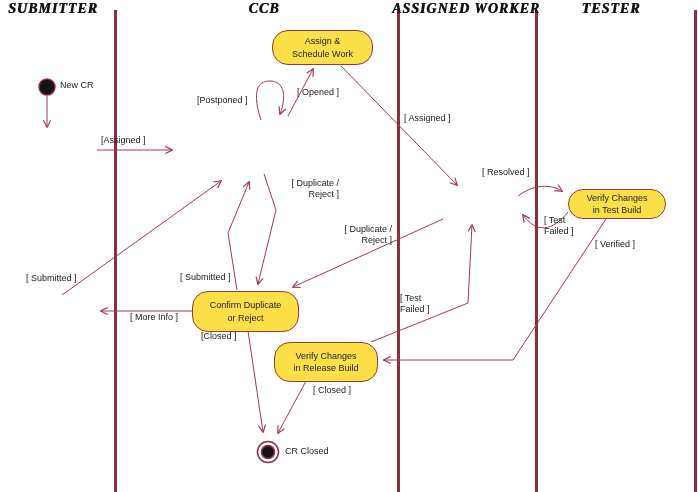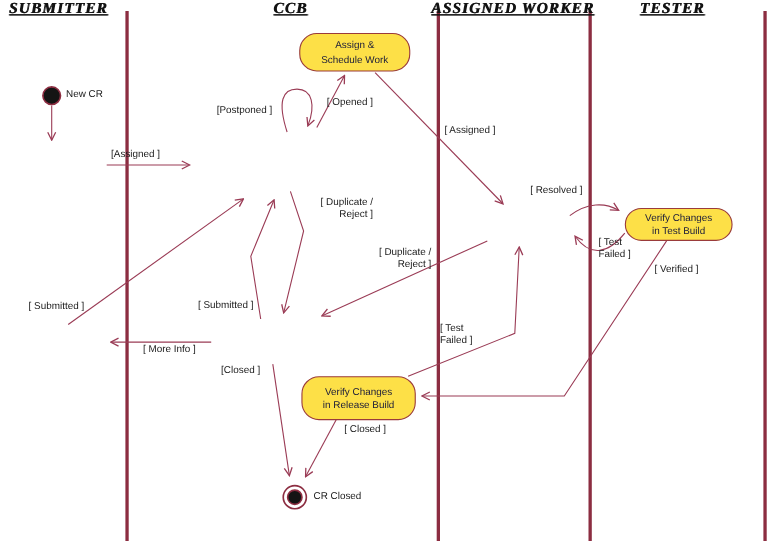--- a/index.html
+++ b/index.html
@@ -8,21 +8,20 @@
     font-family:"Liberation Sans",sans-serif;overflow:hidden;
   }
   .lane-line{
     position:absolute;top:10px;bottom:0;width:3px;background:#8c2d41;
   }
   .lane-header{
     position:absolute;top:1px;transform:translateX(-50%);
     font-family:"Liberation Serif",serif;font-weight:bold;font-style:italic;
     font-size:14px;letter-spacing:1px;color:#131313;white-space:nowrap;
     text-shadow:0.6px 0 #131313;
-    text-decoration:underline;
   }
   .state{
     position:absolute;background:#fde047;border:1.5px solid #9a3b3b;
     border-radius:16px;display:flex;align-items:center;justify-content:center;
     text-align:center;font-size:9px;color:#20203a;line-height:1.35;
     white-space:pre-line;box-sizing:border-box;padding:1px 4px;
   }
   .tlabel{
     position:absolute;font-size:9px;color:#1a1a1a;line-height:1.25;
     white-space:pre-line;
@@ -83,20 +82,24 @@
 Schedule Work</span>
   </div>
 
 
   <div class="state" style="left:568px;top:189px;width:98px;height:30px">
     <span>Verify Changes
 in Test Build</span>
   </div>
 
 
+  <div class="state" style="left:192px;top:291px;width:107px;height:41px">
+    <span>Confirm Duplicate
+or Reject</span>
+  </div>
 
   <div class="state" style="left:274px;top:342px;width:104px;height:40px">
     <span>Verify Changes
 in Release Build</span>
   </div>
 
   <div class="tlabel" style="left:60px;top:80px">New CR</div>
   <div class="tlabel" style="left:285px;top:446px">CR Closed</div>
 
   <div class="tlabel" style="left:101px;top:135px">[Assigned ]</div>

